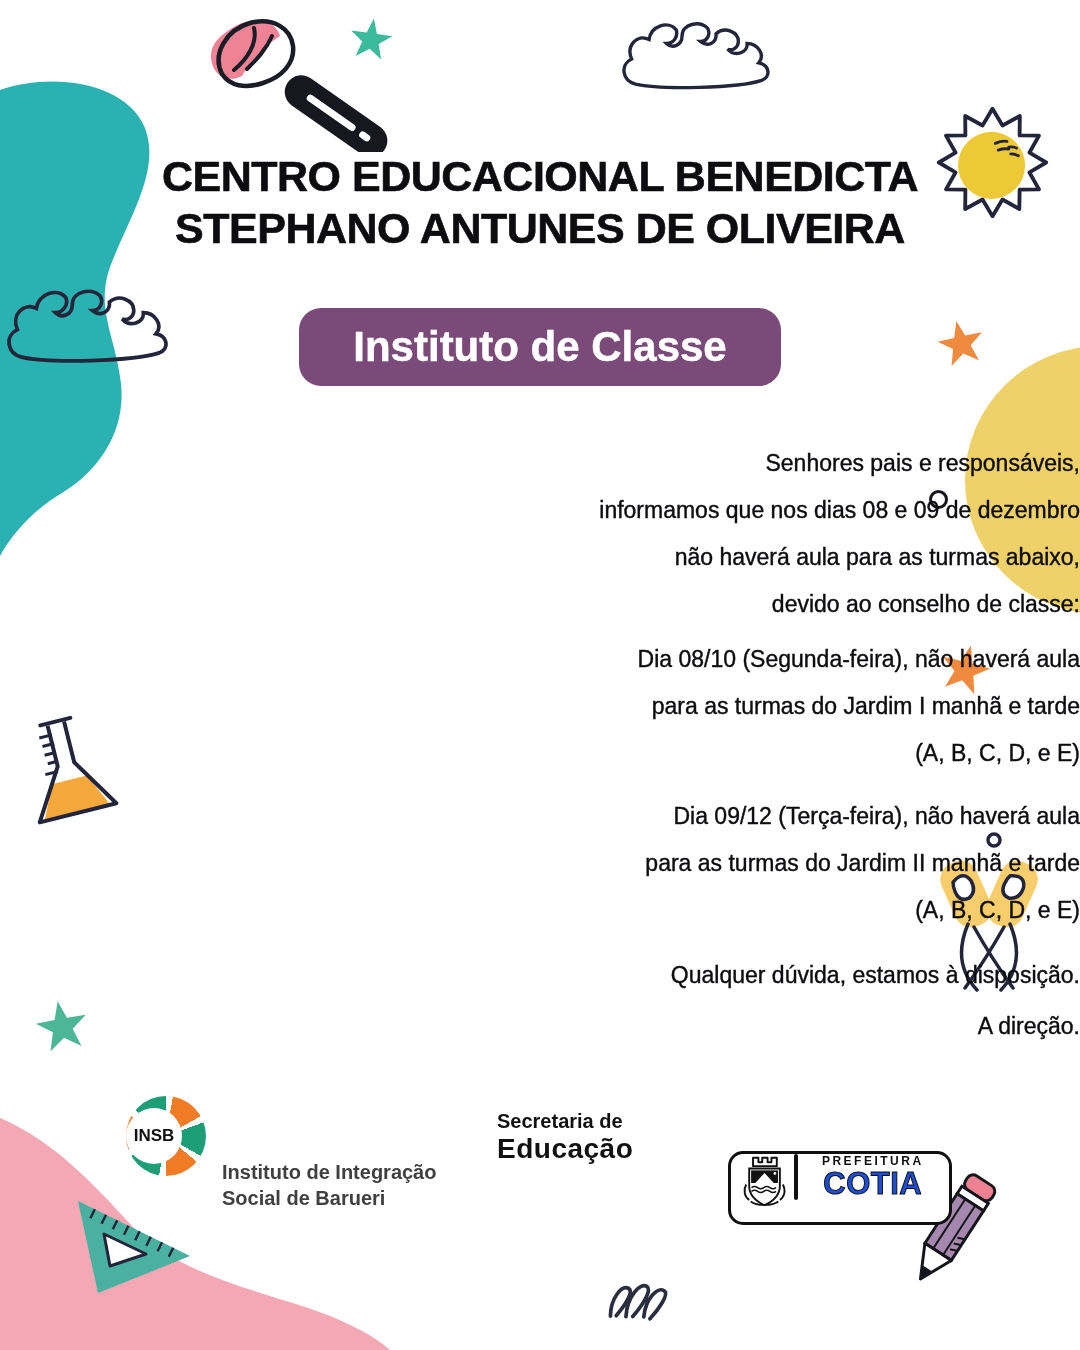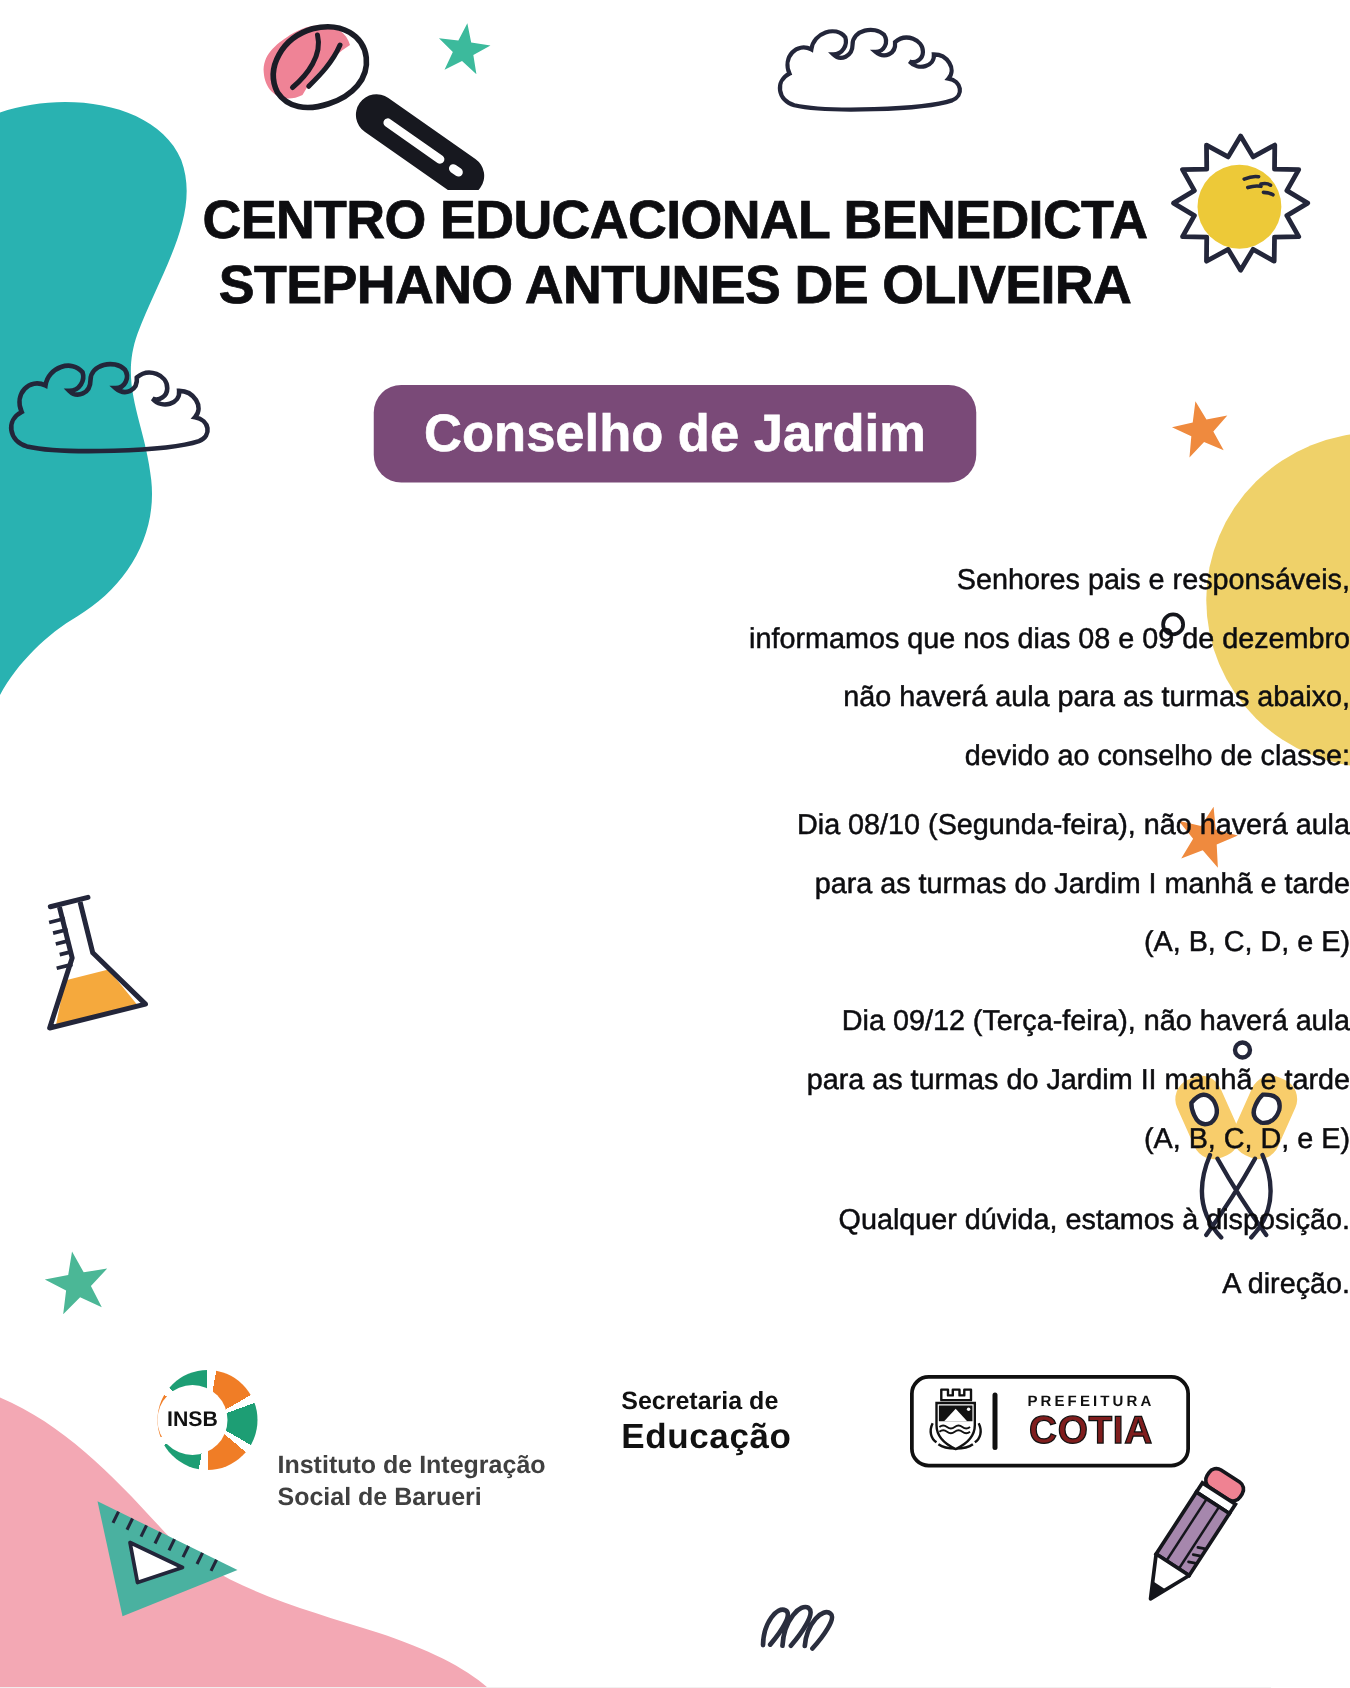--- a/index.html
+++ b/index.html
@@ -41,28 +41,28 @@
       #f07d26 240deg 290deg,#fff 290deg 300deg,
       #1d9e74 300deg 350deg,#fff 350deg 360deg);
     display:flex;align-items:center;justify-content:flex-start;}
   .insb-inner{width:56px;height:56px;border-radius:50%;background:#fff;
     display:flex;align-items:center;justify-content:center;
     font-size:17px;font-weight:700;color:#111;}
   .insb-text{left:222px;top:1159px;font-size:20px;line-height:26px;font-weight:700;color:#404040;}
   .secretaria{left:497px;top:1110px;color:#111;}
   .secretaria .l1{font-size:20px;line-height:23px;font-weight:700;}
   .secretaria .l2{font-size:28px;line-height:31px;font-weight:700;letter-spacing:0.5px;}
-  .cotia-box{left:728px;top:1100px;width:224px;height:74px;background:#fff;
+  .cotia-box{left:728px;top:1151px;width:224px;height:74px;background:#fff;
     border:3.5px solid #101010;border-radius:15px;box-sizing:border-box;
-    display:flex;align-items:center;padding:16px 9px;gap:8px;}
+    display:flex;padding:0 9px;gap:8px;}
   .cotia-div{width:3.5px;height:46px;background:#101010;border-radius:2px;}
   .cotia-col{display:flex;flex-direction:column;align-items:center;flex:1;}
   .cotia-pref{font-size:12px;font-weight:700;letter-spacing:2.5px;color:#101010;}
   .cotia-name{font-size:31px;line-height:32px;font-weight:700;letter-spacing:0.5px;
-    color:#7f1d1d;-webkit-text-stroke:1px #101010;}
+    color:#1d4ed8;-webkit-text-stroke:1px #101010;}
 </style>
 </head>
 <body>
 
 <div class="canvas">
 
   <svg class="abs" style="left:0;top:78px" width="165" height="505" viewBox="0 0 165 505">
     <path d="M0,12 C52,-6 126,4 145,50 C161,93 129,139 110,189 C95,231 116,259 121,306 C126,352 100,392 62,415 C38,429 14,452 0,478 Z" fill="#29b2b1"></path>
   </svg>
   <div class="abs yellow-blob"></div>
@@ -153,21 +153,21 @@
     <polygon points="7,89 39,89 23,122" fill="#fff" stroke="#15161c" stroke-width="3" stroke-linejoin="round"></polygon>
     <polygon points="18,109 28,109 23,122" fill="#15161c"></polygon>
   </svg>
 
   <div class="abs title">
     <div>CENTRO EDUCACIONAL BENEDICTA</div>
     <div>STEPHANO ANTUNES DE OLIVEIRA</div>
   </div>
 
   <div class="abs badge">
-    <span>Conselho de Jardim</span>
+    <span>Instituto de Classe</span>
   </div>
 
   <div class="abs para" id="intro">
     <div>Senhores pais e responsáveis,</div>
     <div>informamos que nos dias 08 e 09 de dezembro</div>
     <div>não haverá aula para as turmas abaixo,</div>
     <div>devido ao conselho de classe:</div>
   </div>
 
   <div class="abs para" id="day1">

